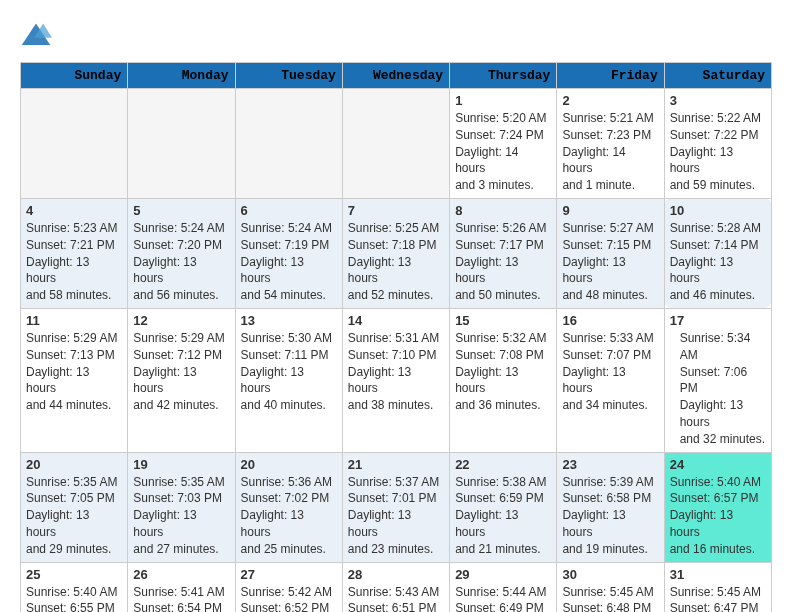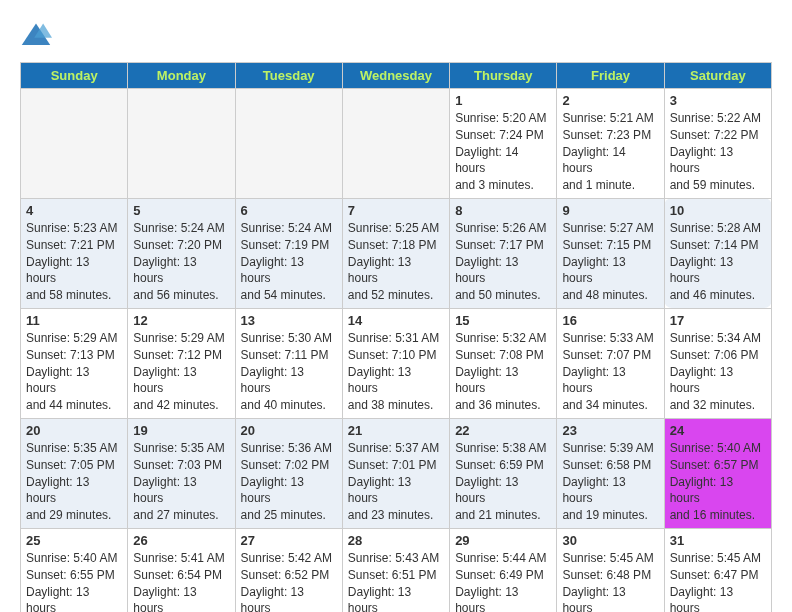--- a/index.html
+++ b/index.html
@@ -51,26 +51,27 @@
       font-size: 16px;
       color: #555;
       margin-top: 2px;
     }
     .calendar {
       width: 100%;
       border-collapse: collapse;
     }
     .calendar th {
       background-color: #1a6fb5;
-      color: #bef264;
+      color: #000000;
       font-size: 13px;
       font-weight: bold;
       padding: 5px 6px;
-      text-align: center;
+      text-align: right;
       border: 1px solid #ccc;
+      font-family: Liberation Mono, monospace;
     }
     .calendar td {
       vertical-align: top;
       padding: 4px 5px;
       border: 1px solid #ccc;
       width: calc(100% / 7);
       height: 80px;
       background: #fff;
       font-size: 10.5px;
       color: #333;
@@ -247,21 +248,21 @@
           </td>
           <td style="background: rgb(255, 255, 255);">
             <span class="day-number">16</span>
             <div class="day-info" style="white-space: pre-line;">Sunrise: 5:33 AM
 Sunset: 7:07 PM
 Daylight: 13 hours
 and 34 minutes.</div>
           </td>
           <td style="background: rgb(255, 255, 255);">
             <span class="day-number">17</span>
-            <div class="day-info" style="white-space: pre-line;">Sunrise: 5:34 AM
+            <div class="day-info" style="white-space: pre-line; margin-left: 10px;">Sunrise: 5:34 AM
 Sunset: 7:06 PM
 Daylight: 13 hours
 and 32 minutes.</div>
           </td>
         </tr>
         <tr>
           <td style="background: rgb(234, 240, 247);">
             <span class="day-number">20</span>
             <div class="day-info" style="white-space: pre-line;">Sunrise: 5:35 AM
 Sunset: 7:05 PM
@@ -296,21 +297,21 @@
 Daylight: 13 hours
 and 21 minutes.</div>
           </td>
           <td style="background: rgb(234, 240, 247);">
             <span class="day-number">23</span>
             <div class="day-info" style="white-space: pre-line;">Sunrise: 5:39 AM
 Sunset: 6:58 PM
 Daylight: 13 hours
 and 19 minutes.</div>
           </td>
-          <td style="background: #d946ef; margin-left: 7px;">
+          <td style="background: #5eead4; margin-left: 7px;">
             <span class="day-number">24</span>
             <div class="day-info" style="white-space: pre-line;">Sunrise: 5:40 AM
 Sunset: 6:57 PM
 Daylight: 13 hours
 and 16 minutes.</div>
           </td>
         </tr>
         <tr>
           <td style="background: rgb(255, 255, 255);">
             <span class="day-number">25</span>

